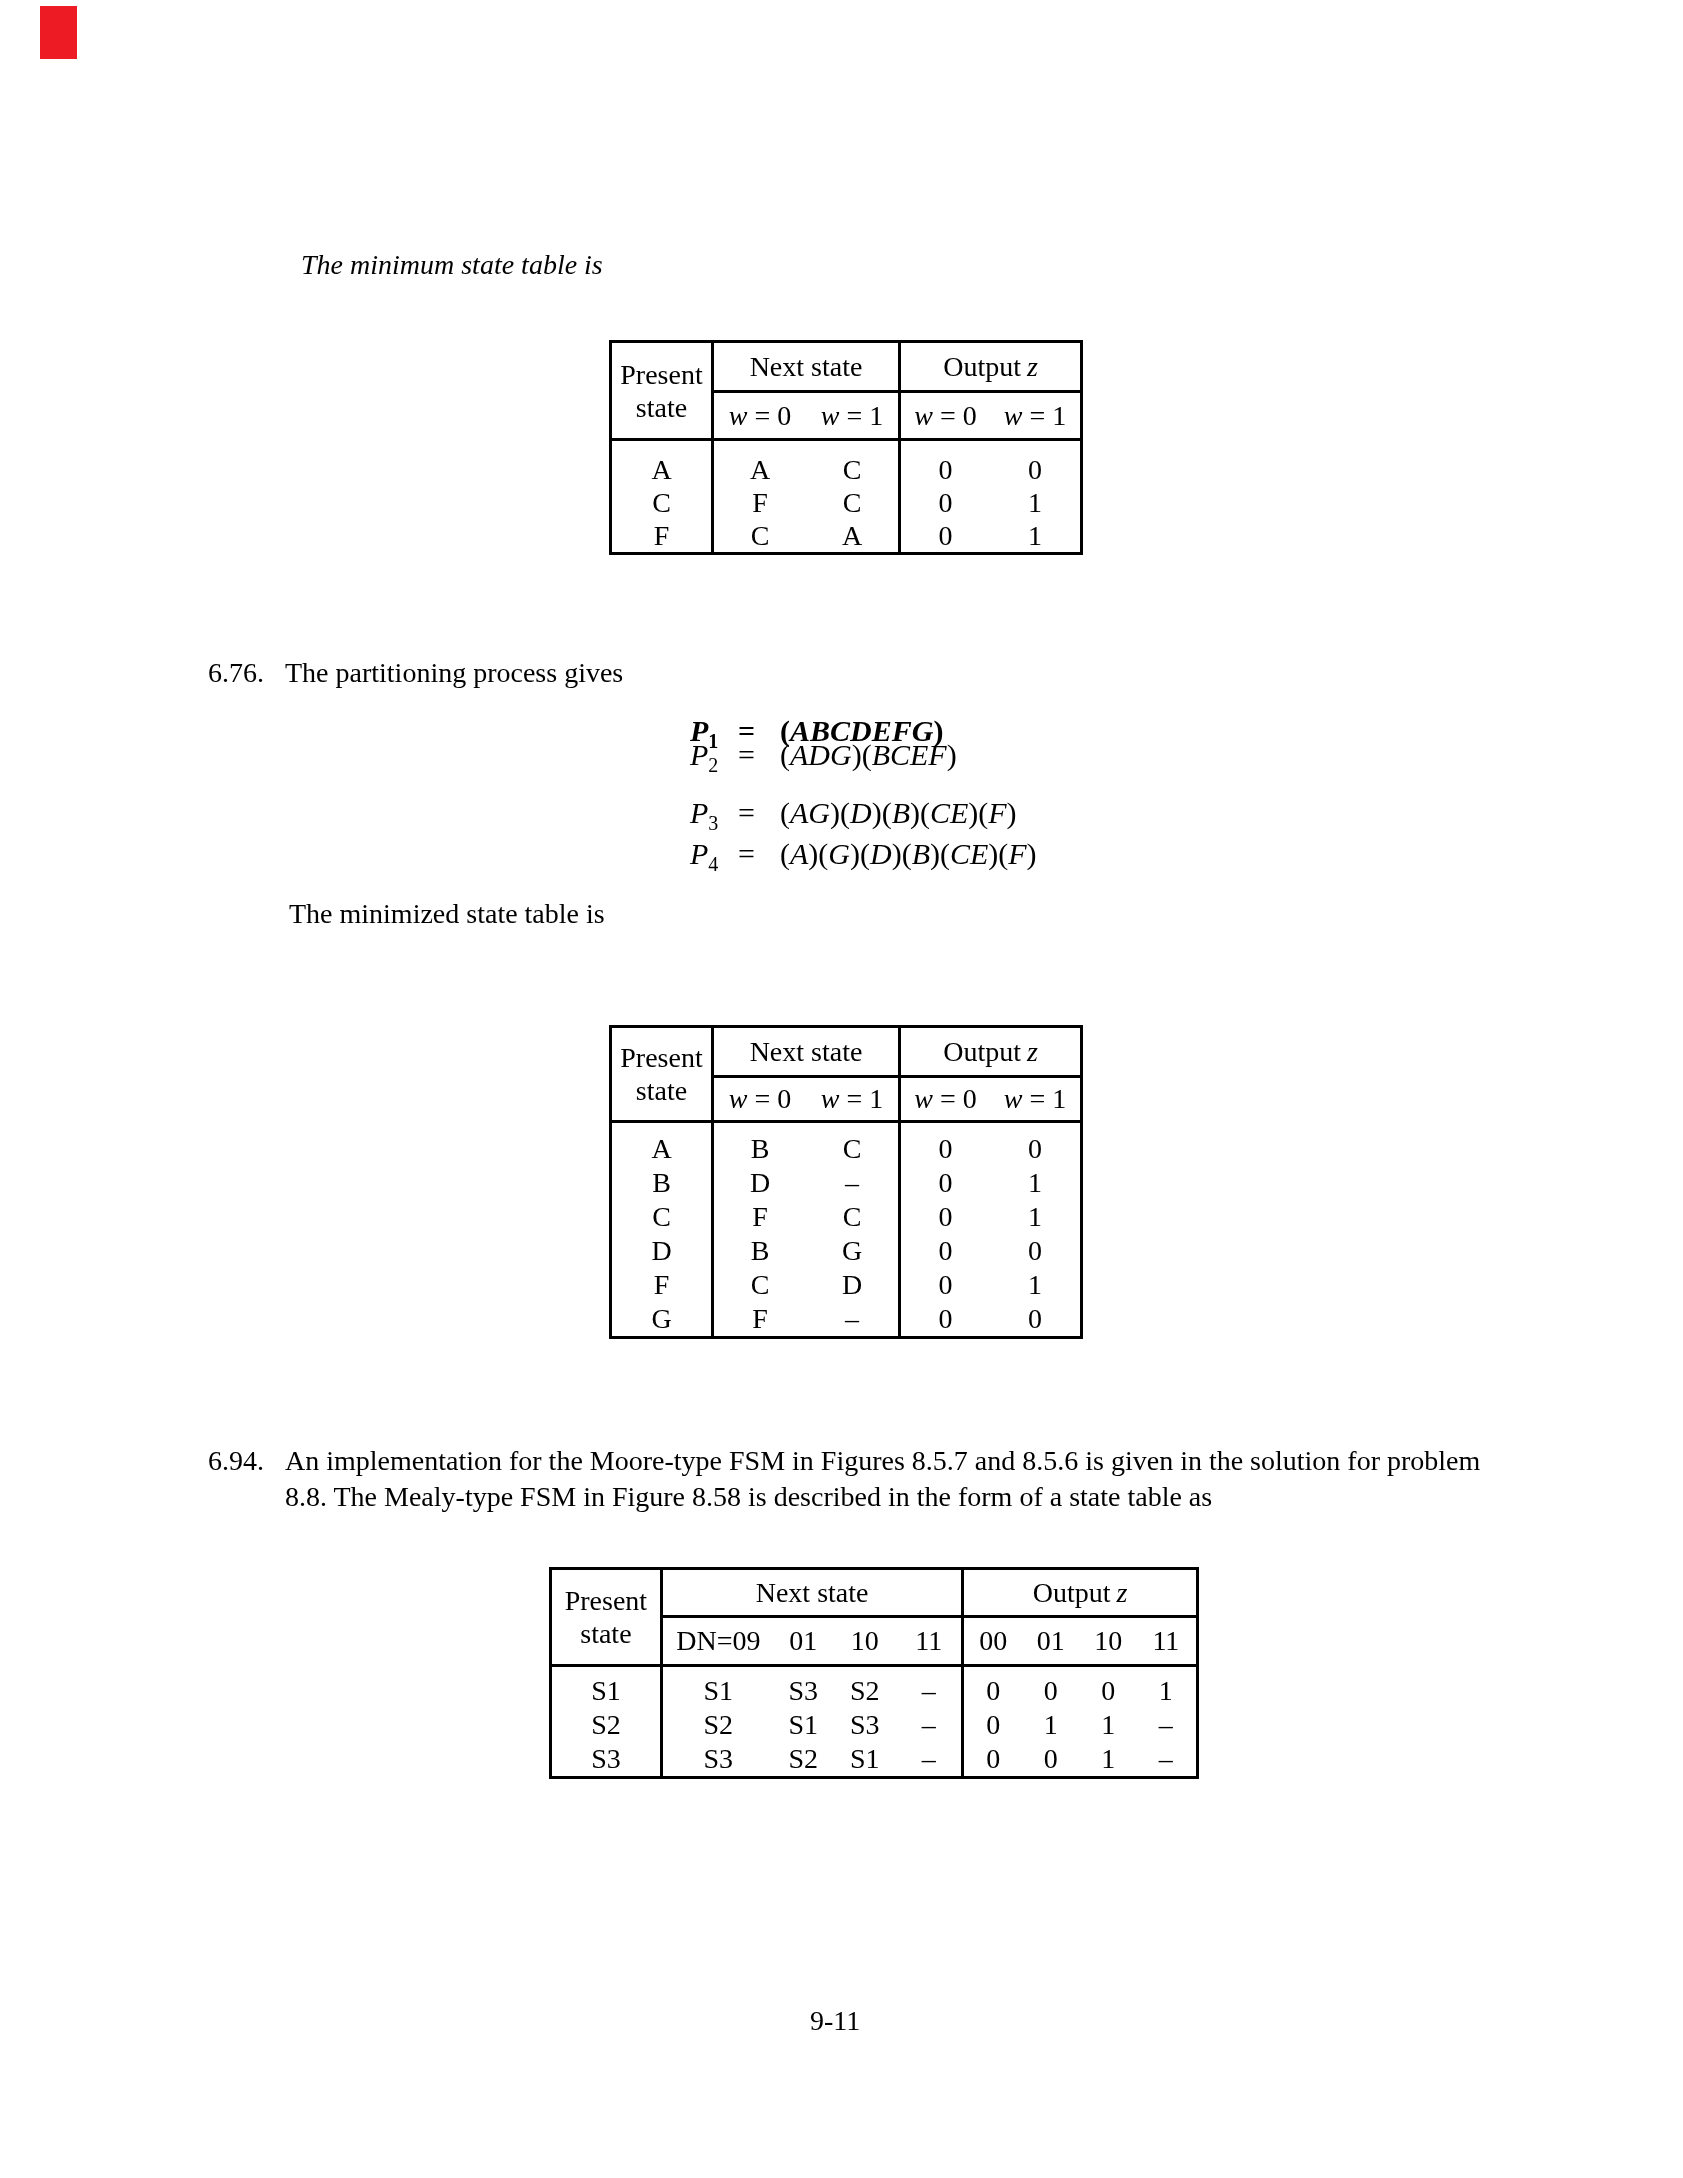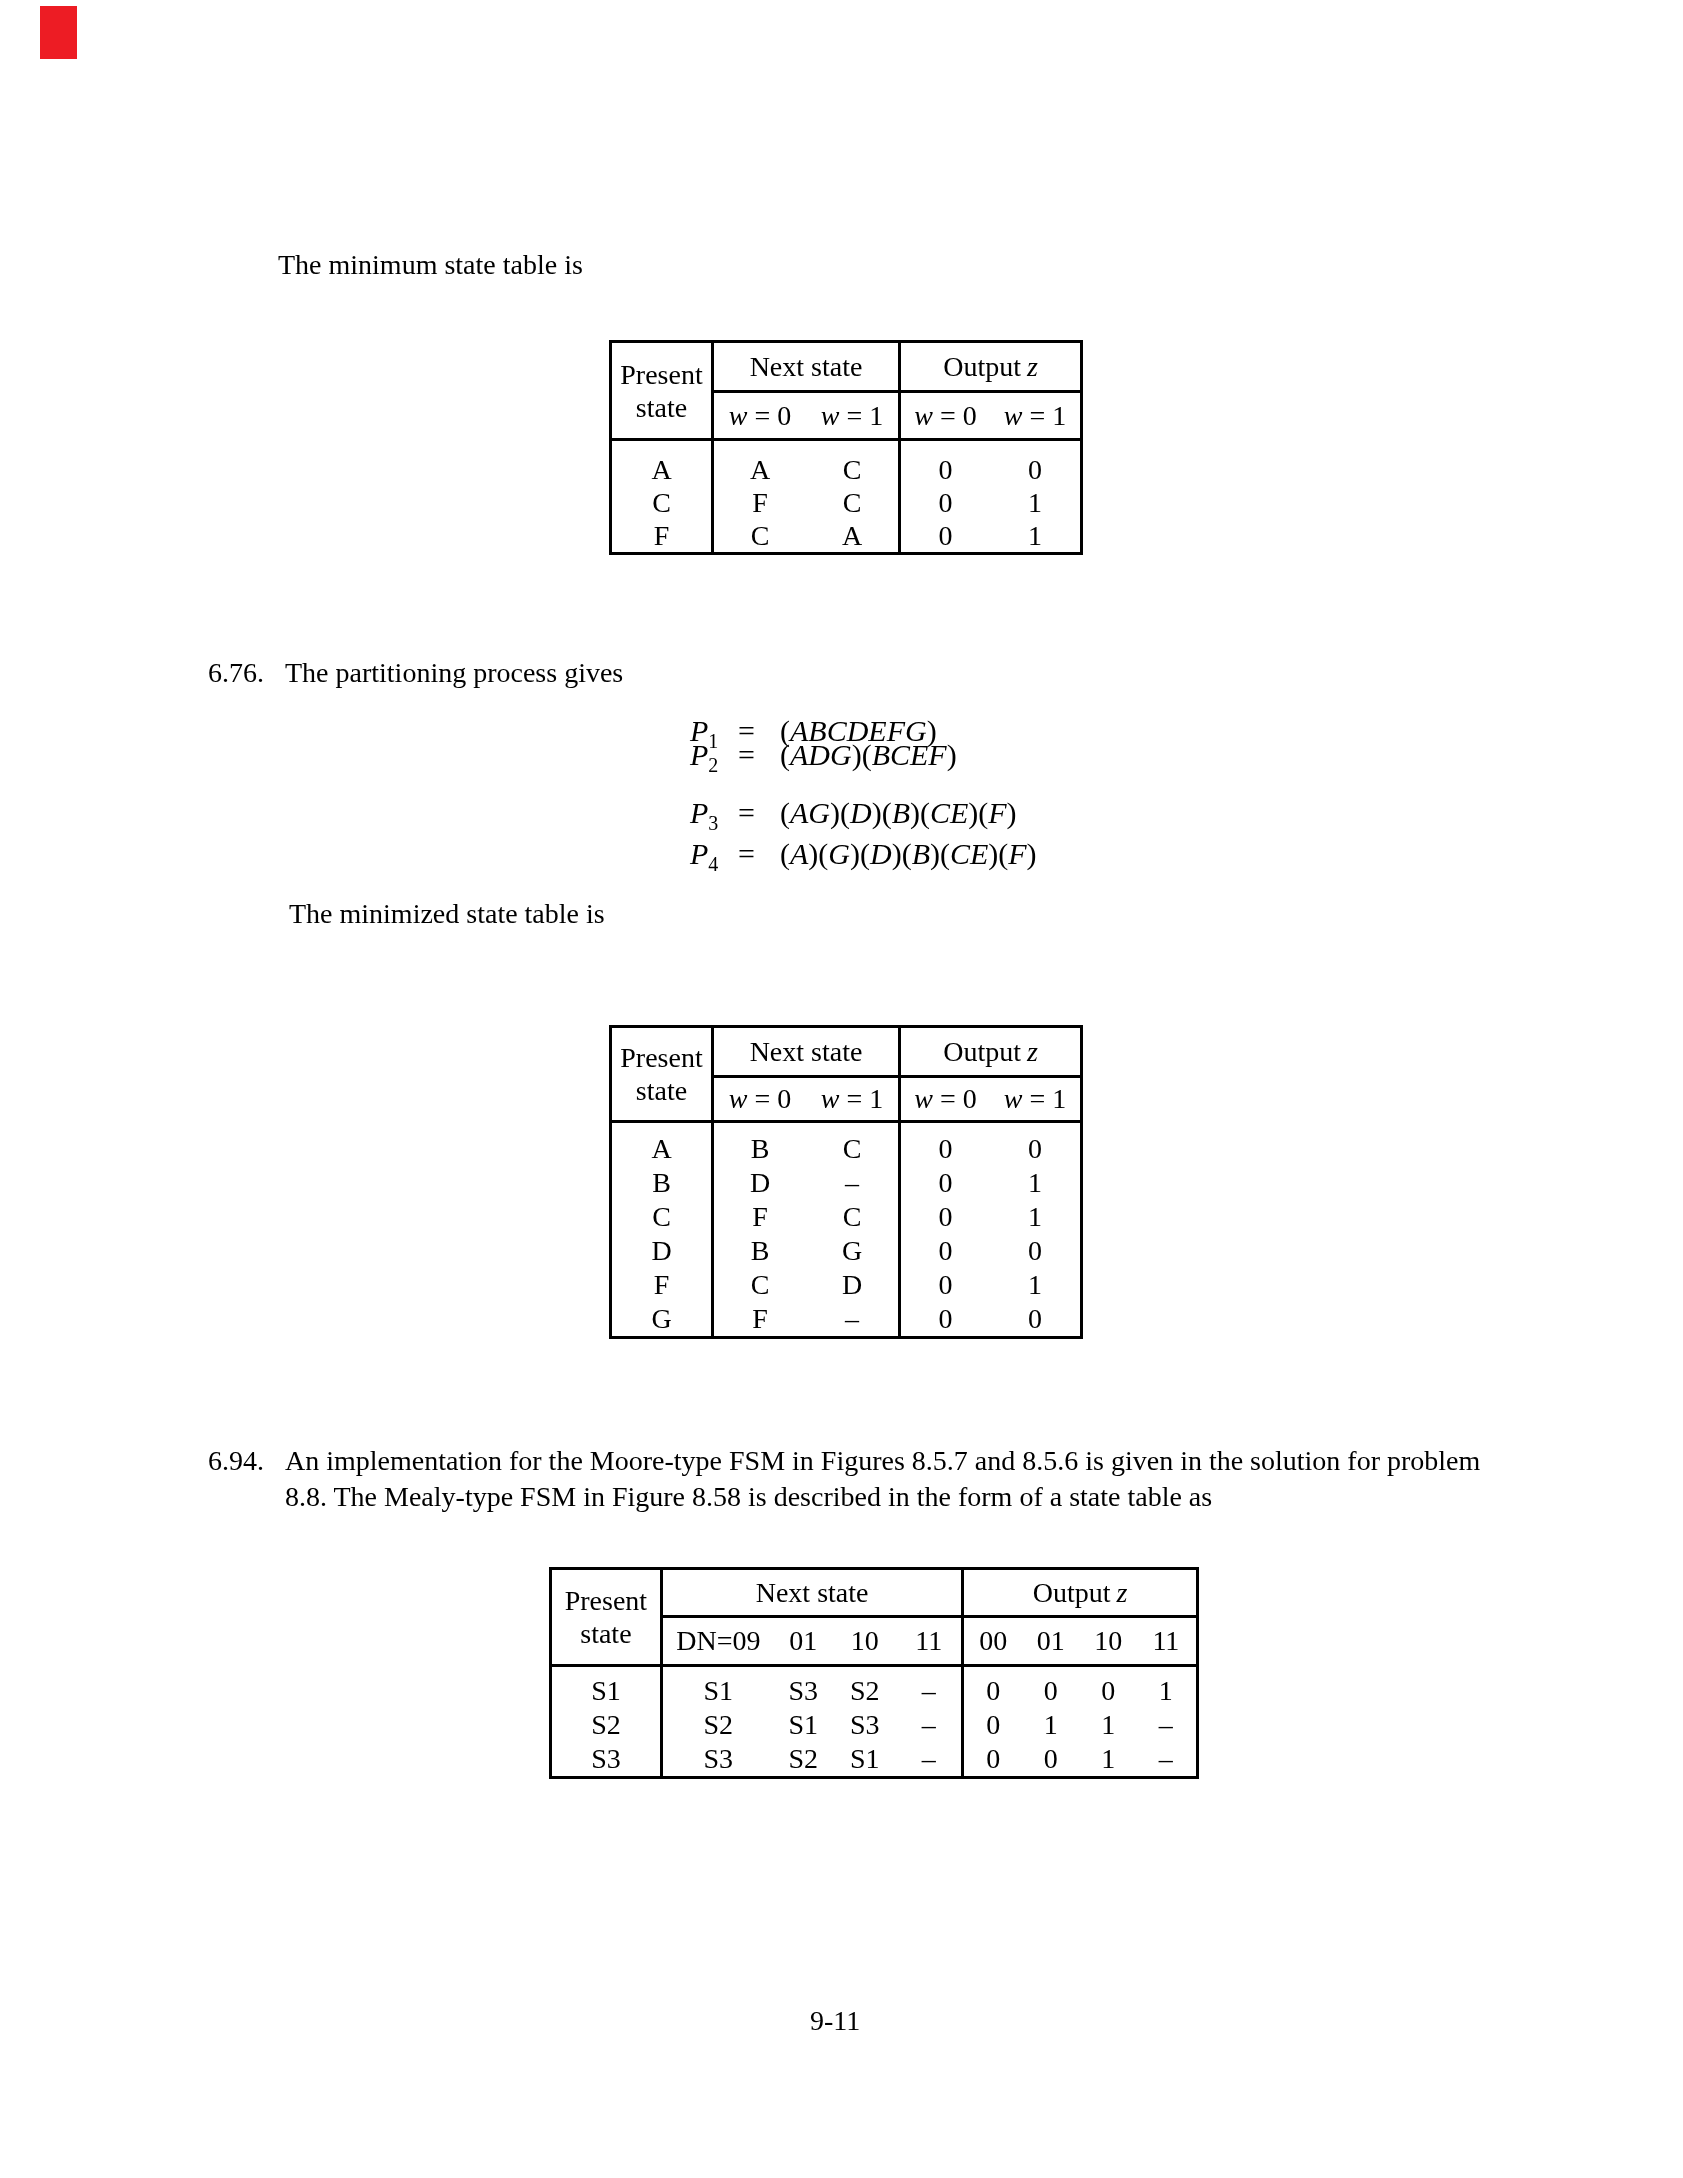--- a/index.html
+++ b/index.html
@@ -44,21 +44,21 @@
 
   .page-num { position:absolute; left:810px; top:2005px; white-space:nowrap; }
 </style>
 </head>
 <body>
 
 <div class="page">
 
   <div class="corner-mark" style="background: rgb(237, 28, 36);"></div>
 
-  <div class="para" style="left:278px; top:249px;">The minimum state table is</div>
+  <div class="para" style="left:301px; top:249px;font-style:italic;">The minimum state table is</div>
 
   <div class="stable t1" id="table-minimum">
       <div class="hdr-row" style="height: 99px;">
         <div class="present-hd" style="width: 99px;">
           <div>Present</div>
           <div>state</div>
         </div>
         <div class="group-hd" style="width: 187px;">
           <div class="group-label" style="height: 50px;">Next state</div>
           <div class="group-subs">
@@ -110,21 +110,21 @@
         </div>
       </div>
     </div>
 
   <div class="section-head" style="top:657px;">
     <span class="sec-num">6.76.</span>
     <span class="sec-text">The partitioning process gives</span>
   </div>
 
   <div id="equations">
-      <div class="eq-line" style="top: 714px;"><span class="eq-lhs">P<sub>1</sub></span><span class="eq-sign">=</span><span class="eq-rhs">(<i>ABCDEFG</i>)</span></div>
+      <div class="eq-line" style="top: 714px; font-weight: bold;"><span class="eq-lhs">P<sub>1</sub></span><span class="eq-sign">=</span><span class="eq-rhs">(<i>ABCDEFG</i>)</span></div>
       <div class="eq-line" style="top: 738px;"><span class="eq-lhs">P<sub>2</sub></span><span class="eq-sign">=</span><span class="eq-rhs">(<i>ADG</i>)(<i>BCEF</i>)</span></div>
       <div class="eq-line" style="top: 796px;"><span class="eq-lhs">P<sub>3</sub></span><span class="eq-sign">=</span><span class="eq-rhs">(<i>AG</i>)(<i>D</i>)(<i>B</i>)(<i>CE</i>)(<i>F</i>)</span></div>
       <div class="eq-line" style="top: 837px;"><span class="eq-lhs">P<sub>4</sub></span><span class="eq-sign">=</span><span class="eq-rhs">(<i>A</i>)(<i>G</i>)(<i>D</i>)(<i>B</i>)(<i>CE</i>)(<i>F</i>)</span></div>
     </div>
 
   <div class="para" style="left:289px; top:898px;">The minimized state table is</div>
 
   <div class="stable t2" id="table-minimized">
       <div class="hdr-row" style="height: 97px;">
         <div class="present-hd" style="width: 99px;">

